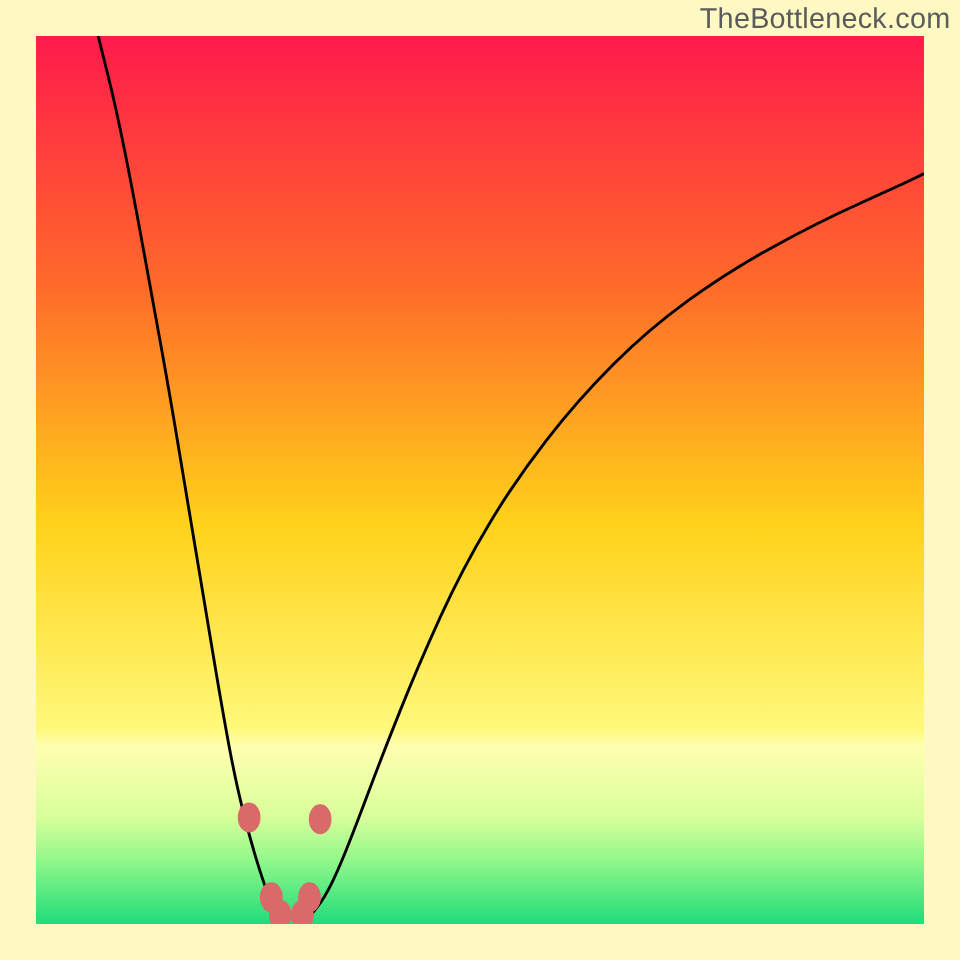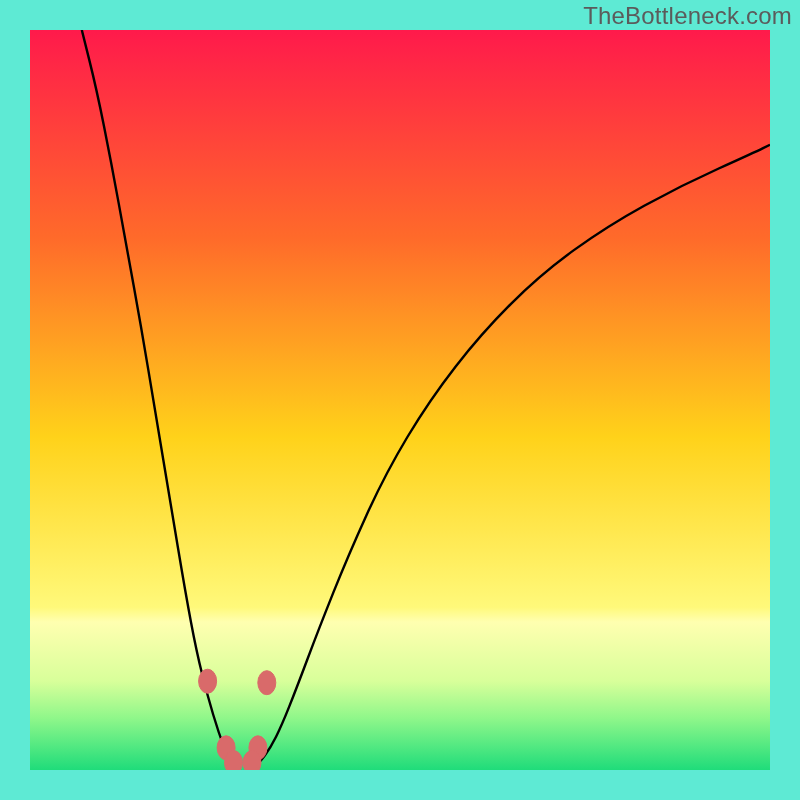--- a/index.html
+++ b/index.html
@@ -10,21 +10,21 @@
     overflow: hidden;
     background: #000;
     font-family: Arial, Helvetica, sans-serif;
   }
   .frame {
     position: absolute;
     top: 0;
     left: 0;
     width: 800px;
     height: 800px;
-    background: #5eead4;
+    background: #fef9c3;
   }
   .plot {
     position: absolute;
     top: 30px;
     left: 30px;
     width: 740px;
     height: 740px;
   }
   .watermark {
     position: absolute;

